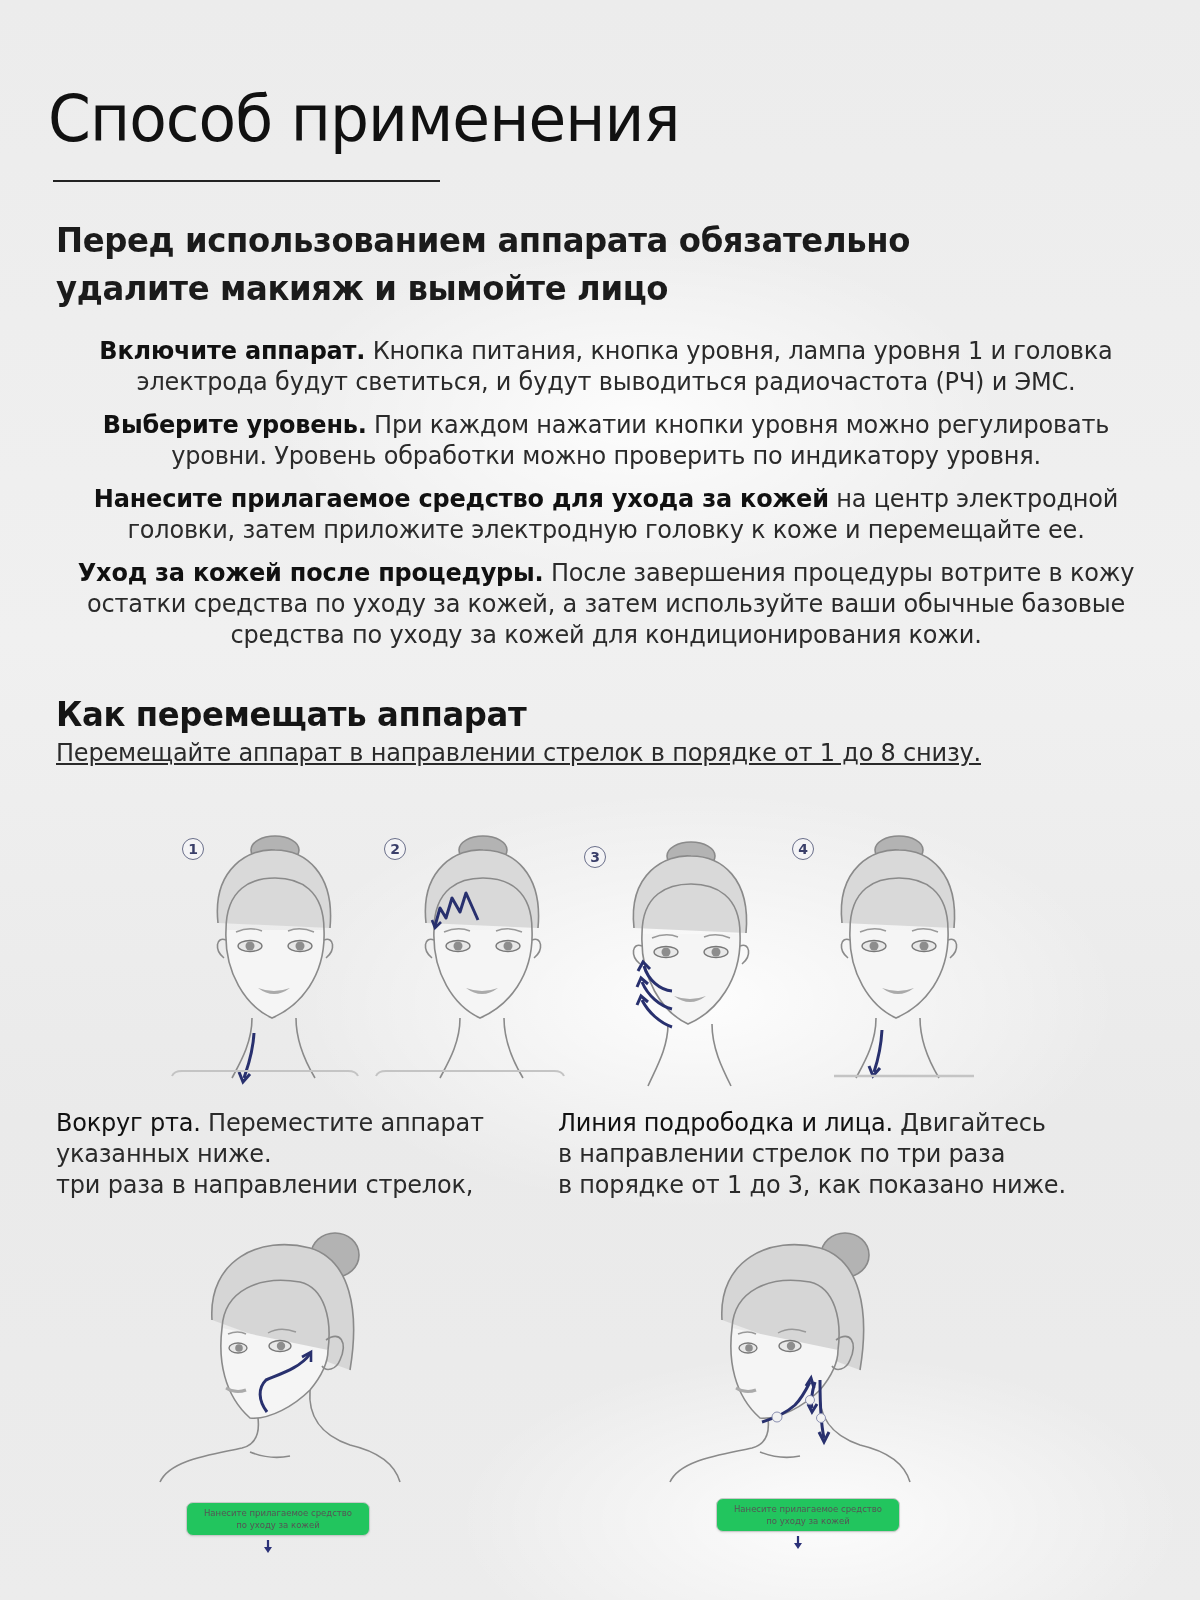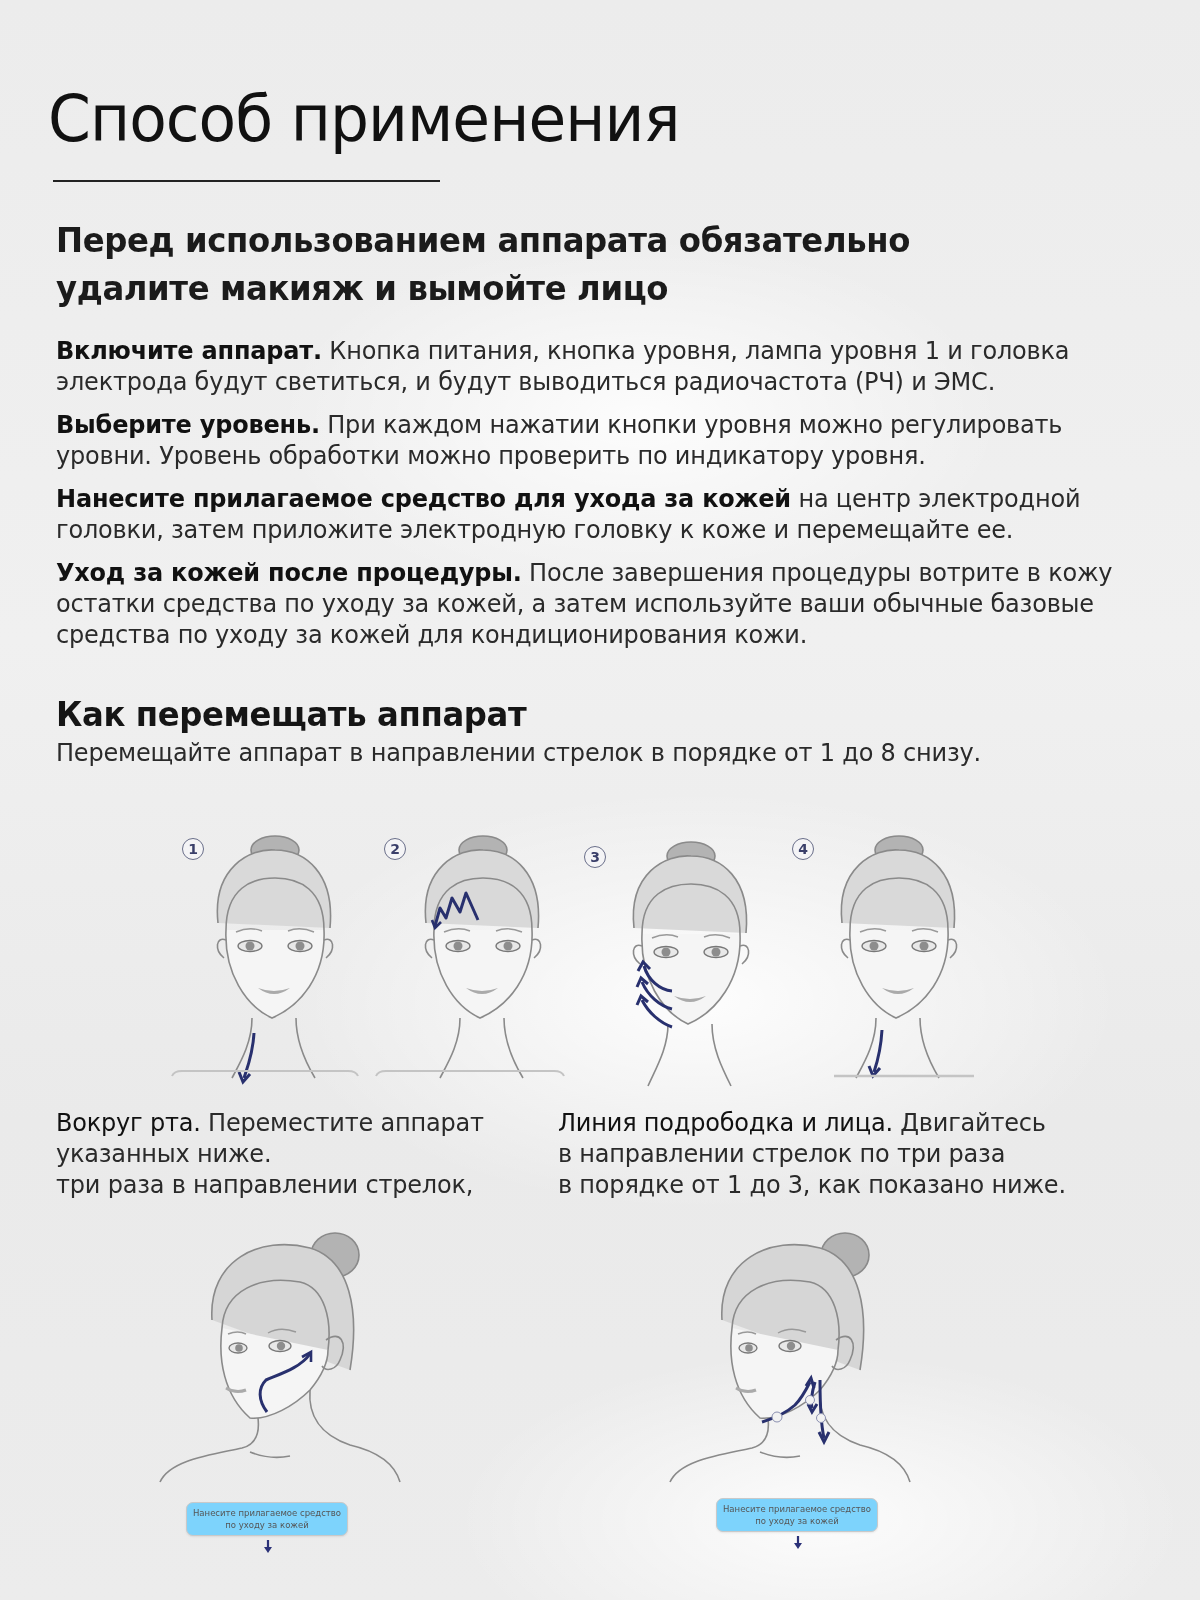--- a/index.html
+++ b/index.html
@@ -30,52 +30,53 @@
     .subtitle {
       position: absolute; left: 56px; top: 208px;
       font-size: 34px; font-weight: 700; line-height: 48px; color: #1b1b1b;
       letter-spacing: -0.4px;
       transform: scaleX(0.95); transform-origin: left;
     }
     .steps { position: absolute; left: 56px; top: 328px; width: 1100px; }
     .step {
       font-size: 24px; line-height: 31px; color: #2a2a2a; margin-bottom: 12px;
       letter-spacing: -0.2px;
+      text-align: center;
     }
     .step b { font-weight: 700; color: #111; }
 
     .h2 {
       position: absolute; left: 56px; top: 686px;
       font-size: 34px; font-weight: 700; color: #151515; letter-spacing: -0.4px;
       transform: scaleX(0.95); transform-origin: left;
     }
     .intro {
       position: absolute; left: 56px; top: 730px;
-      font-size: 24px; line-height: 31px; color: #2a2a2a; letter-spacing: -0.2px;
+      font-size: 24px; line-height: 31px; color: #2a2a2a; letter-spacing: -0.2px; text-decoration: underline;
     }
 
     .faces { position: absolute; left: 160px; top: 820px; width: 840px; height: 260px; }
     .face { position: absolute; top: 0; width: 210px; height: 260px; }
     .face svg { width: 210px; height: 260px; display: block; }
     .num {
       position: absolute; width: 22px; height: 22px; border-radius: 50%;
       border: 1.6px solid #6a6f8a; color: #3a3f6a; font-size: 14px; font-weight: 700;
       display: flex; align-items: center; justify-content: center; background: #f4f4f6;
     }
 
     .col { position: absolute; top: 1100px; font-size: 24px; line-height: 31px; color: #2a2a2a; letter-spacing: -0.2px; }
     .col b { font-weight: 400; color: #111; }
     .col-left { left: 56px; width: 470px; }
     .col-right { left: 558px; width: 560px; }
 
     .bottom-ill { position: absolute; top: 1212px; }
     .bottom-ill svg { display: block; }
     .caption-box {
-      position: absolute; width: 162px; height: 34px;
-      border: 1.2px solid #c9c9c9; border-radius: 7px; background: #7dd3fc;
+      position: absolute; width: 184px; height: 34px;
+      border: 1.2px solid #c9c9c9; border-radius: 7px; background: #22c55e;
       font-size: 8.5px; line-height: 12px; color: #555; text-align: center;
       padding-top: 4px; box-shadow: 0 1px 2px rgba(0,0,0,0.08);
     }
     .caption-arrow { position: absolute; width: 10px; height: 14px; }
   </style>
 </head>
 <body>
 
 <div class="page">
 

